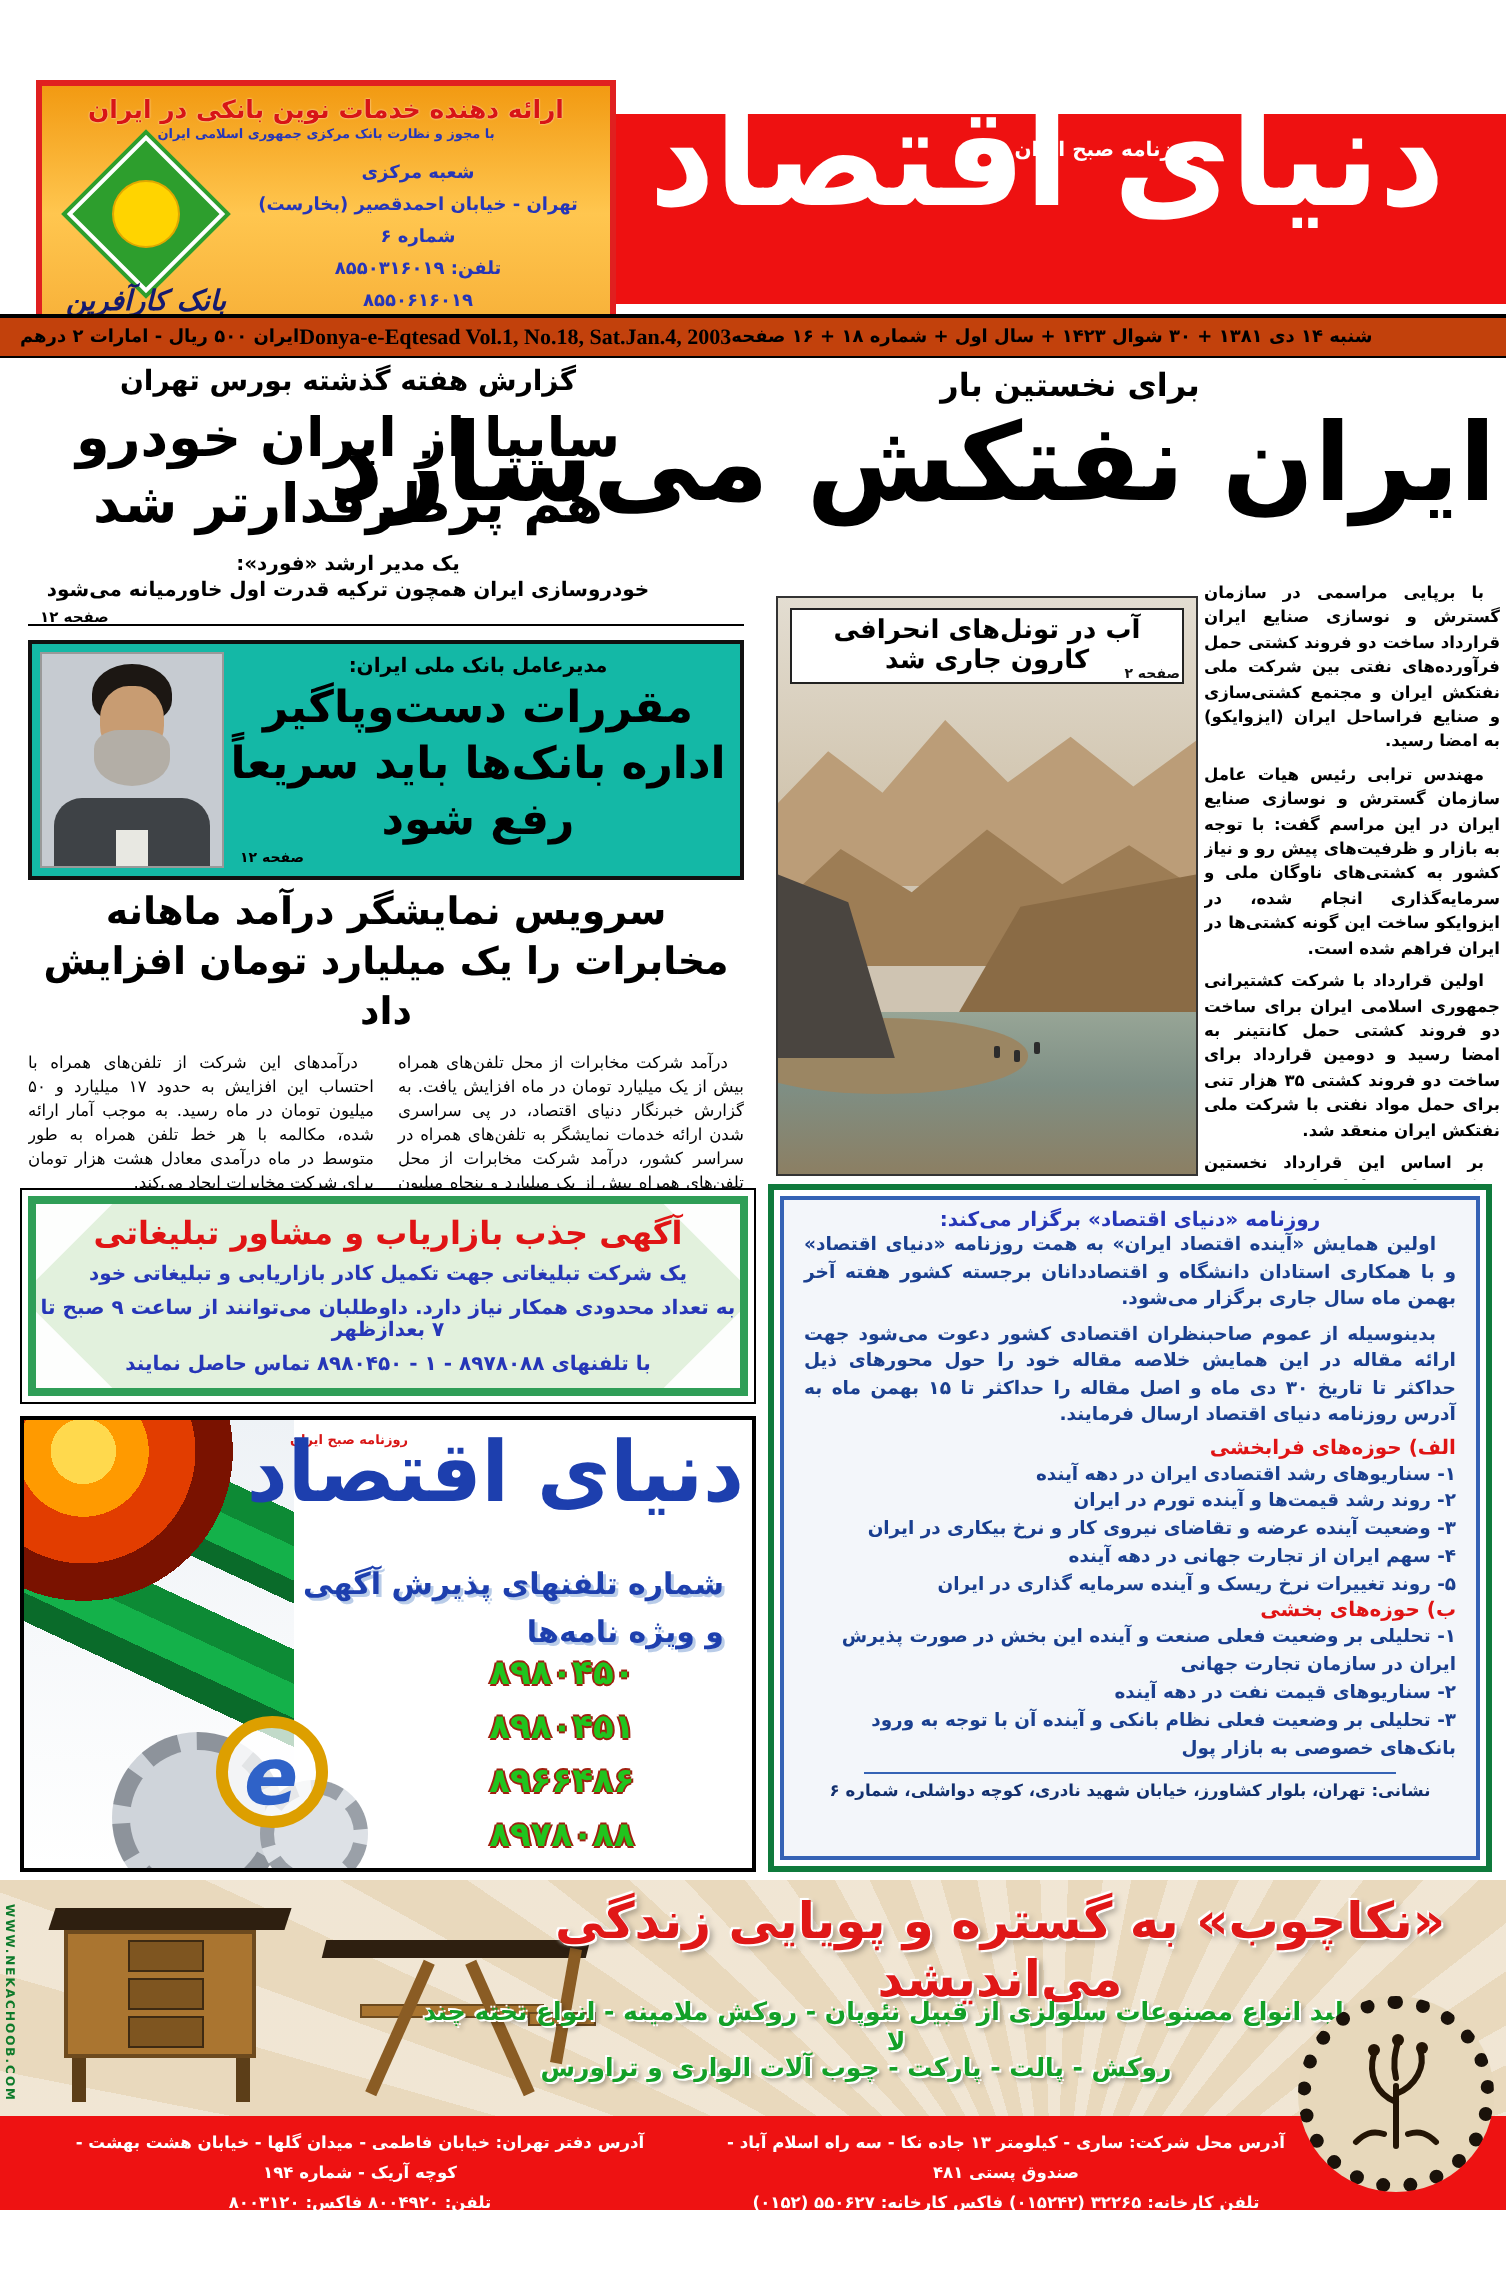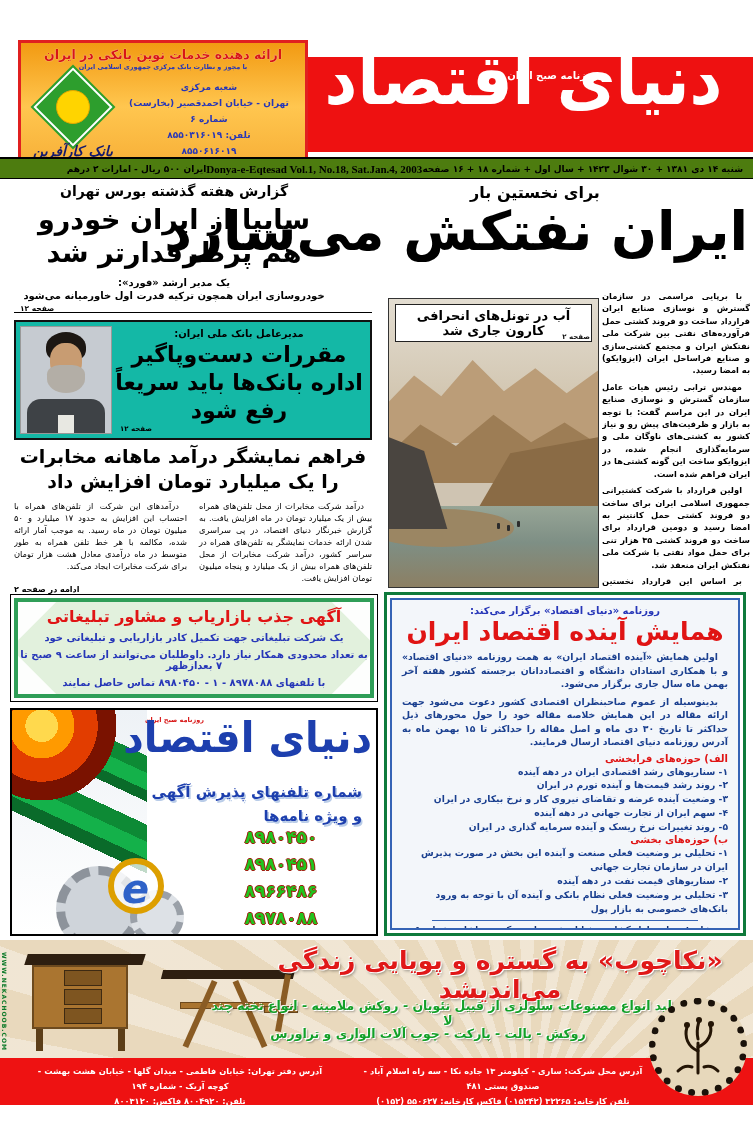--- a/index.html
+++ b/index.html
@@ -16,21 +16,21 @@
   .bank-title { color:#d81515; font-size:12.5px; font-weight:bold; text-align:center; direction:rtl; text-shadow:0 0 1px #fff; }
   .bank-sub { color:#2636b8; font-size:6.5px; font-weight:bold; text-align:center; direction:rtl; margin-top:1px; }
   .bank-row { display:flex; margin-top:4px; }
   .bank-logo { position:relative; width:92px; height:78px; flex:none; }
   .bank-diamond { position:absolute; left:18px; top:4px; width:56px; height:56px; background:#2d9e2d; transform:rotate(45deg); border:2px solid #fff; box-shadow:0 0 0 2px #2d9e2d; }
   .bank-circle { position:absolute; left:29px; top:15px; width:34px; height:34px; border-radius:50%; background:#ffd400; border:1px solid #e0a800; }
   .bank-name { position:absolute; left:0; bottom:-6px; width:100%; text-align:center; color:#151a6e; font-size:14px; font-weight:bold; font-style:italic; direction:rtl; }
   .bank-info { flex:1; direction:rtl; text-align:center; color:#2636b8; font-size:9px; font-weight:bold; line-height:16px; padding-top:4px; }
 
   
-  .dateline { position:absolute; left:0; top:157px; width:753px; height:22px; border-top:2px solid #000; border-bottom:1.5px solid #000; display:flex; align-items:center; justify-content:flex-end; padding:0 10px; background:#4d7c0f; }
+  .dateline { position:absolute; left:0; top:157px; width:753px; height:22px; border-top:2px solid #000; border-bottom:1.5px solid #000; display:flex; align-items:center; justify-content:flex-start; padding:0 10px; background:#c2410c; }
   .dl-fa { font-size:9px; font-weight:bold; direction:rtl; }
   .dl-en { font-size:11px; font-family:"Liberation Serif", serif; font-weight:bold; }
   .dl-price { font-size:9px; font-weight:bold; direction:rtl; }
 
   
   .lead-kicker { position:absolute; left:380px; top:183px; width:310px; text-align:center; font-size:16px; font-weight:bold; direction:rtl; }
   .lead-headline { position:absolute; left:288px; top:200px; width:460px; text-align:right; font-size:54px; font-weight:900; direction:rtl; white-space:nowrap; letter-spacing:-1px; }
   .lead-body { position:absolute; left:602px; top:290px; width:148px; height:300px; direction:rtl; font-size:8.3px; line-height:12.4px; text-align:justify; overflow:hidden; }
   .lead-body p { margin-bottom:4px; text-indent:8px;font-weight:bold; }
 
@@ -217,21 +217,21 @@
       <div class="po-shirt"></div>
     </div>
     <div class="bank-story-text">
       <div class="bs-kicker">مدیرعامل بانک ملی ایران:</div>
       <div class="bs-headline">مقررات دست‌وپاگیر اداره بانک‌ها باید سریعاً رفع شود</div>
       <div class="bs-page">صفحه ۱۲</div>
     </div>
   </div>
 
   <div class="telecom">
-    <div class="tc-headline">فراهم نمایشگر درآمد ماهانه مخابرات را یک میلیارد تومان افزایش داد</div>
+    <div class="tc-headline">سرویس نمایشگر درآمد ماهانه مخابرات را یک میلیارد تومان افزایش داد</div>
     <div class="tc-body">
       <p>درآمد شرکت مخابرات از محل تلفن‌های همراه بیش از یک میلیارد تومان در ماه افزایش یافت. به گزارش خبرنگار دنیای اقتصاد، در پی سراسری شدن ارائه خدمات نمایشگر به تلفن‌های همراه در سراسر کشور، درآمد شرکت مخابرات از محل تلفن‌های همراه بیش از یک میلیارد و پنجاه میلیون تومان افزایش یافت.</p>
       <p>درآمدهای این شرکت از تلفن‌های همراه با احتساب این افزایش به حدود ۱۷ میلیارد و ۵۰ میلیون تومان در ماه رسید. به موجب آمار ارائه شده، مکالمه با هر خط تلفن همراه به طور متوسط در ماه درآمدی معادل هشت هزار تومان برای شرکت مخابرات ایجاد می‌کند.</p>
     </div>
     <div class="tc-more">ادامه در صفحه ۲</div>
   </div>
 
   <div class="recruit">
     <div class="recruit-inner">
       <div class="recruit-diamond"></div>
@@ -260,21 +260,20 @@
       <div>۸۹۸۰۴۵۰</div>
       <div>۸۹۸۰۴۵۱</div>
       <div>۸۹۶۶۴۸۶</div>
       <div>۸۹۷۸۰۸۸</div>
     </div>
   </div>
 
   <div class="conf">
     <div class="conf-inner">
       <div class="conf-kicker">روزنامه «دنیای اقتصاد» برگزار می‌کند:</div>
-      <div class="conf-title">همایش آینده اقتصاد ایران</div>
       <p class="cp">اولین همایش «آینده اقتصاد ایران» به همت روزنامه «دنیای اقتصاد» و با همکاری استادان دانشگاه و اقتصاددانان برجسته کشور هفته آخر بهمن ماه سال جاری برگزار می‌شود.</p>
       <p class="cp">بدینوسیله از عموم صاحبنظران اقتصادی کشور دعوت می‌شود جهت ارائه مقاله در این همایش خلاصه مقاله خود را حول محورهای ذیل حداکثر تا تاریخ ۳۰ دی ماه و اصل مقاله را حداکثر تا ۱۵ بهمن ماه به آدرس روزنامه دنیای اقتصاد ارسال فرمایند.</p>
       <div class="conf-sec">الف) حوزه‌های فرابخشی</div>
       <div class="conf-item">۱- سناریوهای رشد اقتصادی ایران در دهه آینده</div>
       <div class="conf-item">۲- روند رشد قیمت‌ها و آینده تورم در ایران</div>
       <div class="conf-item">۳- وضعیت آینده عرضه و تقاضای نیروی کار و نرخ بیکاری در ایران</div>
       <div class="conf-item">۴- سهم ایران از تجارت جهانی در دهه آینده</div>
       <div class="conf-item">۵- روند تغییرات نرخ ریسک و آینده سرمایه گذاری در ایران</div>
       <div class="conf-sec">ب) حوزه‌های بخشی</div>
       <div class="conf-item">۱- تحلیلی بر وضعیت فعلی صنعت و آینده این بخش در صورت پذیرش ایران در سازمان تجارت جهانی</div>

